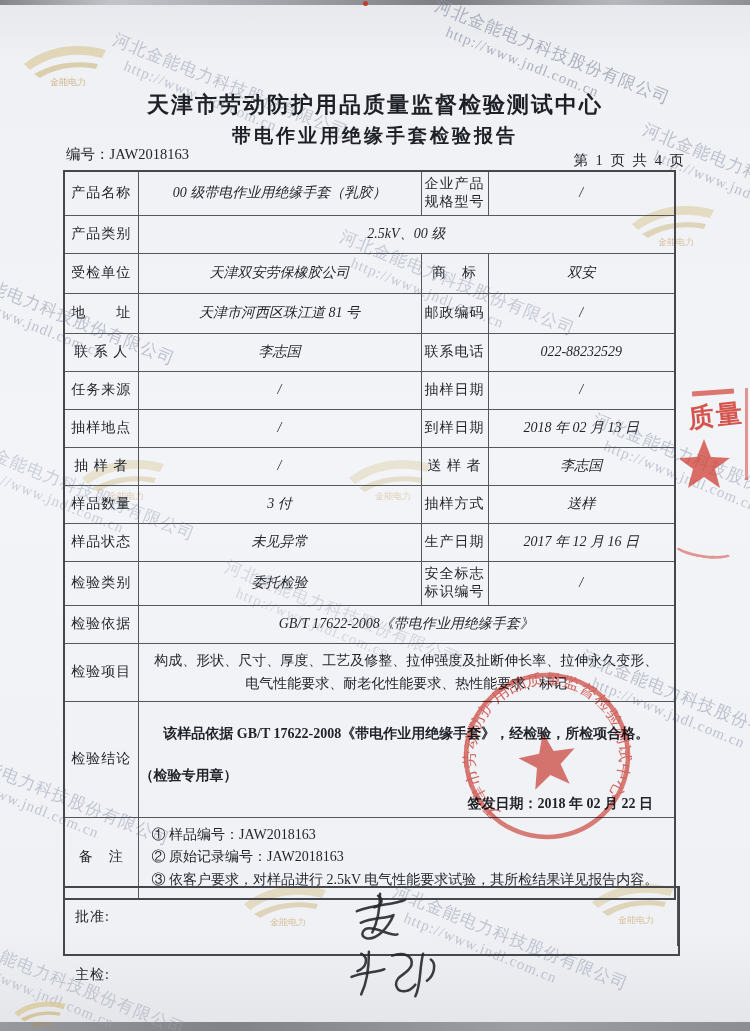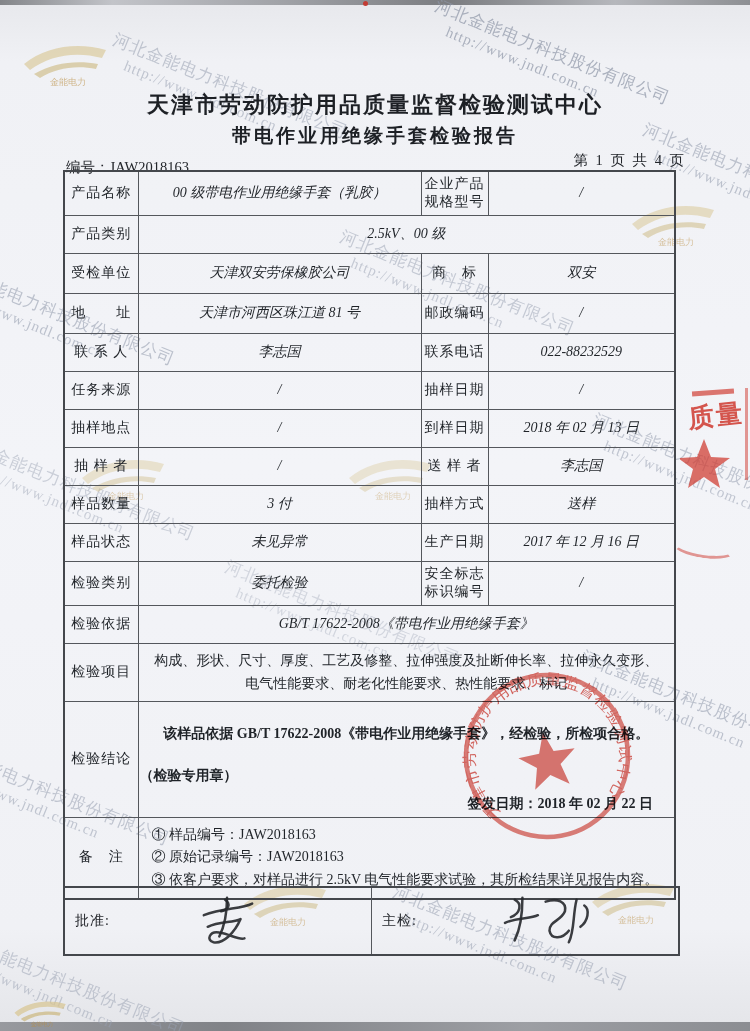--- a/index.html
+++ b/index.html
@@ -21,41 +21,41 @@
   .bottom-edge{position:absolute;left:0;bottom:0;right:0;height:9px;
     background:linear-gradient(90deg,#8a8c91,#6f7176 30%,#909297 70%,#7c7e83);opacity:.85;}
   .red-dot{position:absolute;left:363px;top:1px;width:5px;height:5px;background:#c23b33;border-radius:50%;}
   
   .org-title{position:absolute;left:0;top:90px;width:100%;text-align:center;
     font-family:"Liberation Sans","DejaVu Sans",sans-serif;font-weight:bold;
     font-size:22px;letter-spacing:2px;color:#1d2025;}
   .report-title{position:absolute;left:0;top:123px;width:100%;text-align:center;
     font-family:Liberation Mono, monospace;font-weight:bold;
     font-size:19px;letter-spacing:3px;color:#1d2025;}
-  .report-no{position:absolute;left:66px;top:158px;font-size:14.5px;}
+  .report-no{position:absolute;left:66px;top:145px;font-size:14.5px;}
   .page-info{position:absolute;right:64px;top:151px;font-size:14.5px;letter-spacing:2px;}
   
   table.report{position:absolute;left:63px;top:170px;width:613px;
     border-collapse:collapse;table-layout:fixed;border:2px solid #44474c;}
   table.report td{border:1px solid #54575c;background:transparent;
     font-size:14px;color:#1f2328;vertical-align:middle;overflow:hidden;}
   td.lab{text-align:center;padding:2px 3px;letter-spacing:1px;line-height:1.3;}
   td.val{text-align:center;padding:2px 6px;font-style:italic;}
   td.val-left{text-align:center;padding:0 12px;line-height:1.65;}
   tr.h44{height:44px;padding-left:39px;} tr.h40{height:40px;} tr.h38{height:38px;}
   tr.h58{height:58px;} tr.h116{height:116px;} tr.h66{height:66px;}
   .concl-wrap{display:block;width:100%;}
   .concl-body{margin-top:22px;text-align:center;padding:0 10px;}
   .concl-seal{text-align:left;padding-right:30px;margin-top:24px;}
   .concl-date{text-align:right;padding-right:20px;margin-top:10px;}
   .remark-line{text-align:left;padding:0 12px;line-height:1.62;}
   .remarks-wrap{padding:5px 0;}
   
   .sig-box{position:absolute;left:63px;top:886px;width:613px;height:66px;
-    border:2px solid #44474c;display:flex;}
+    border:2px solid #44474c;display:flex;flex-direction:column;}
   .sig-cell{flex:1;display:flex;align-items:center;border-right:1px solid #54575c;}
   .sig-cell:last-child{border-right:none;}
   .sig-label{margin-left:10px;font-size:14px;letter-spacing:1px;white-space:nowrap;}
   .sig-cell svg{flex:1;height:58px;margin:0 4px;}
   .ink{stroke:#26282c;stroke-width:2.6;fill:none;stroke-linecap:round;stroke-linejoin:round;opacity:.9;}
   
   .seal{position:absolute;left:455px;top:664px;width:184px;height:184px;
     transform:rotate(-10deg);opacity:.8;mix-blend-mode:multiply;pointer-events:none;}
   .side-stamp{position:absolute;right:0;top:386px;width:70px;height:180px;
     overflow:hidden;pointer-events:none;opacity:.85;}

